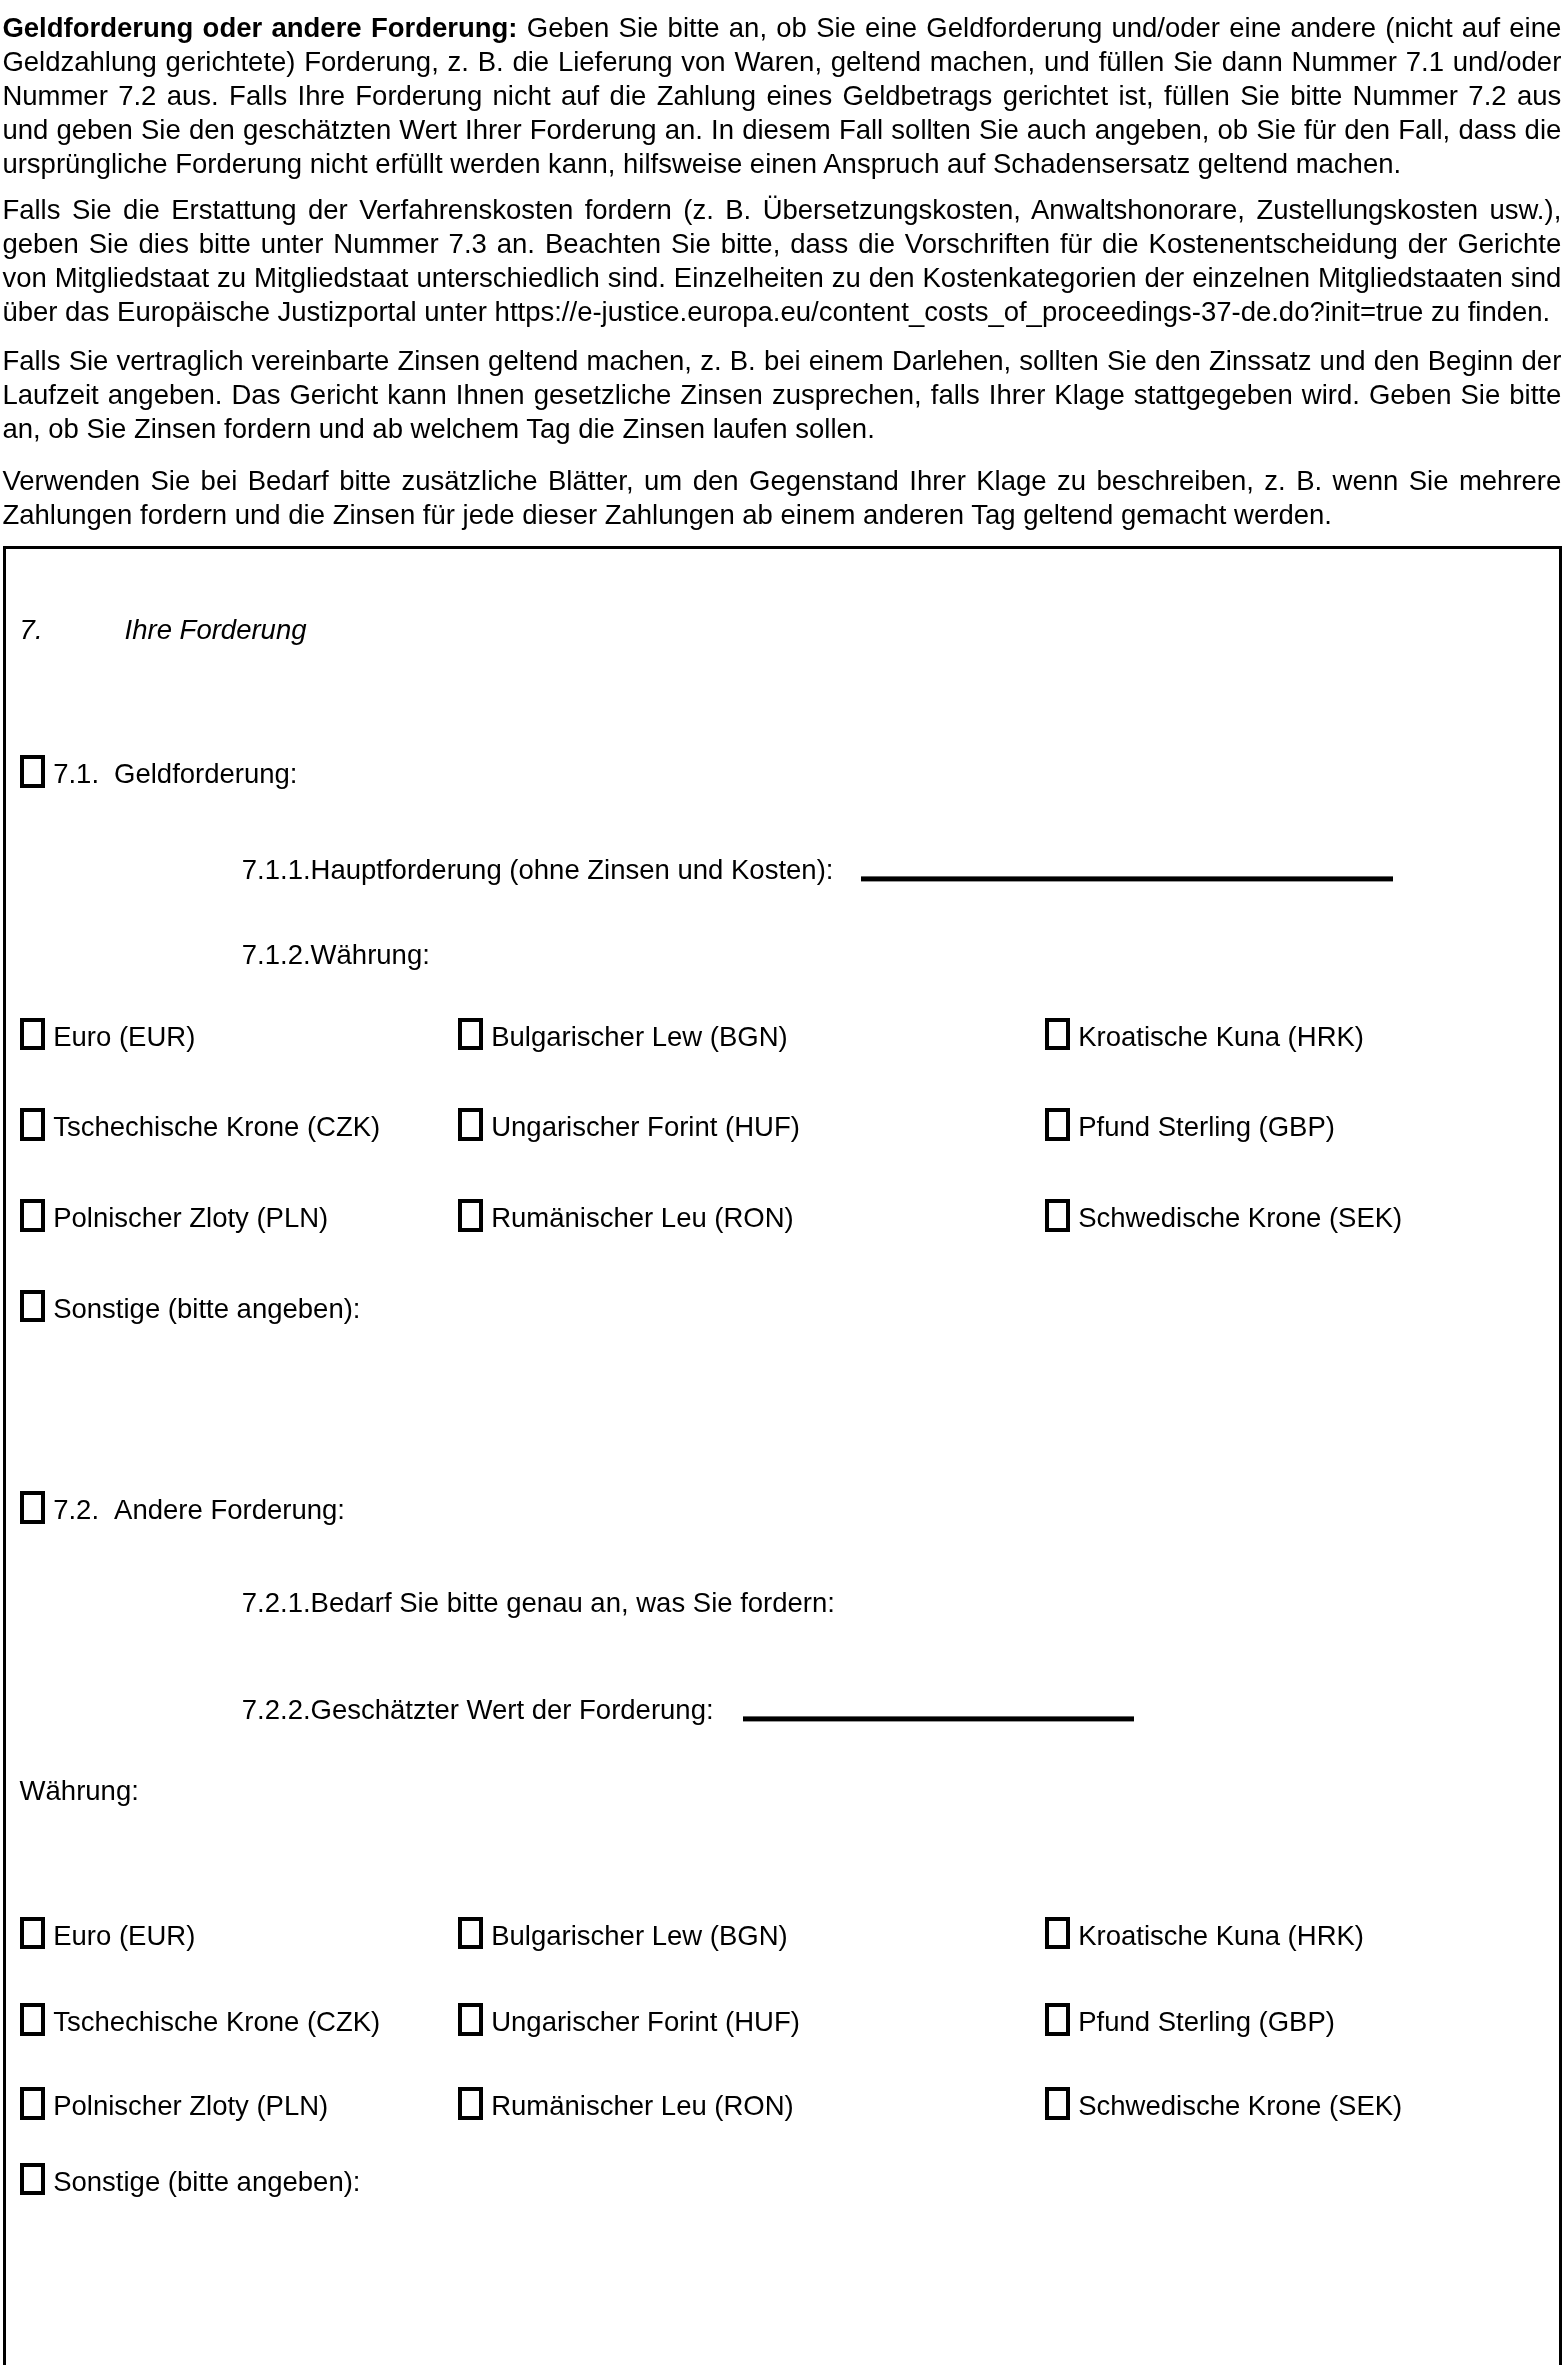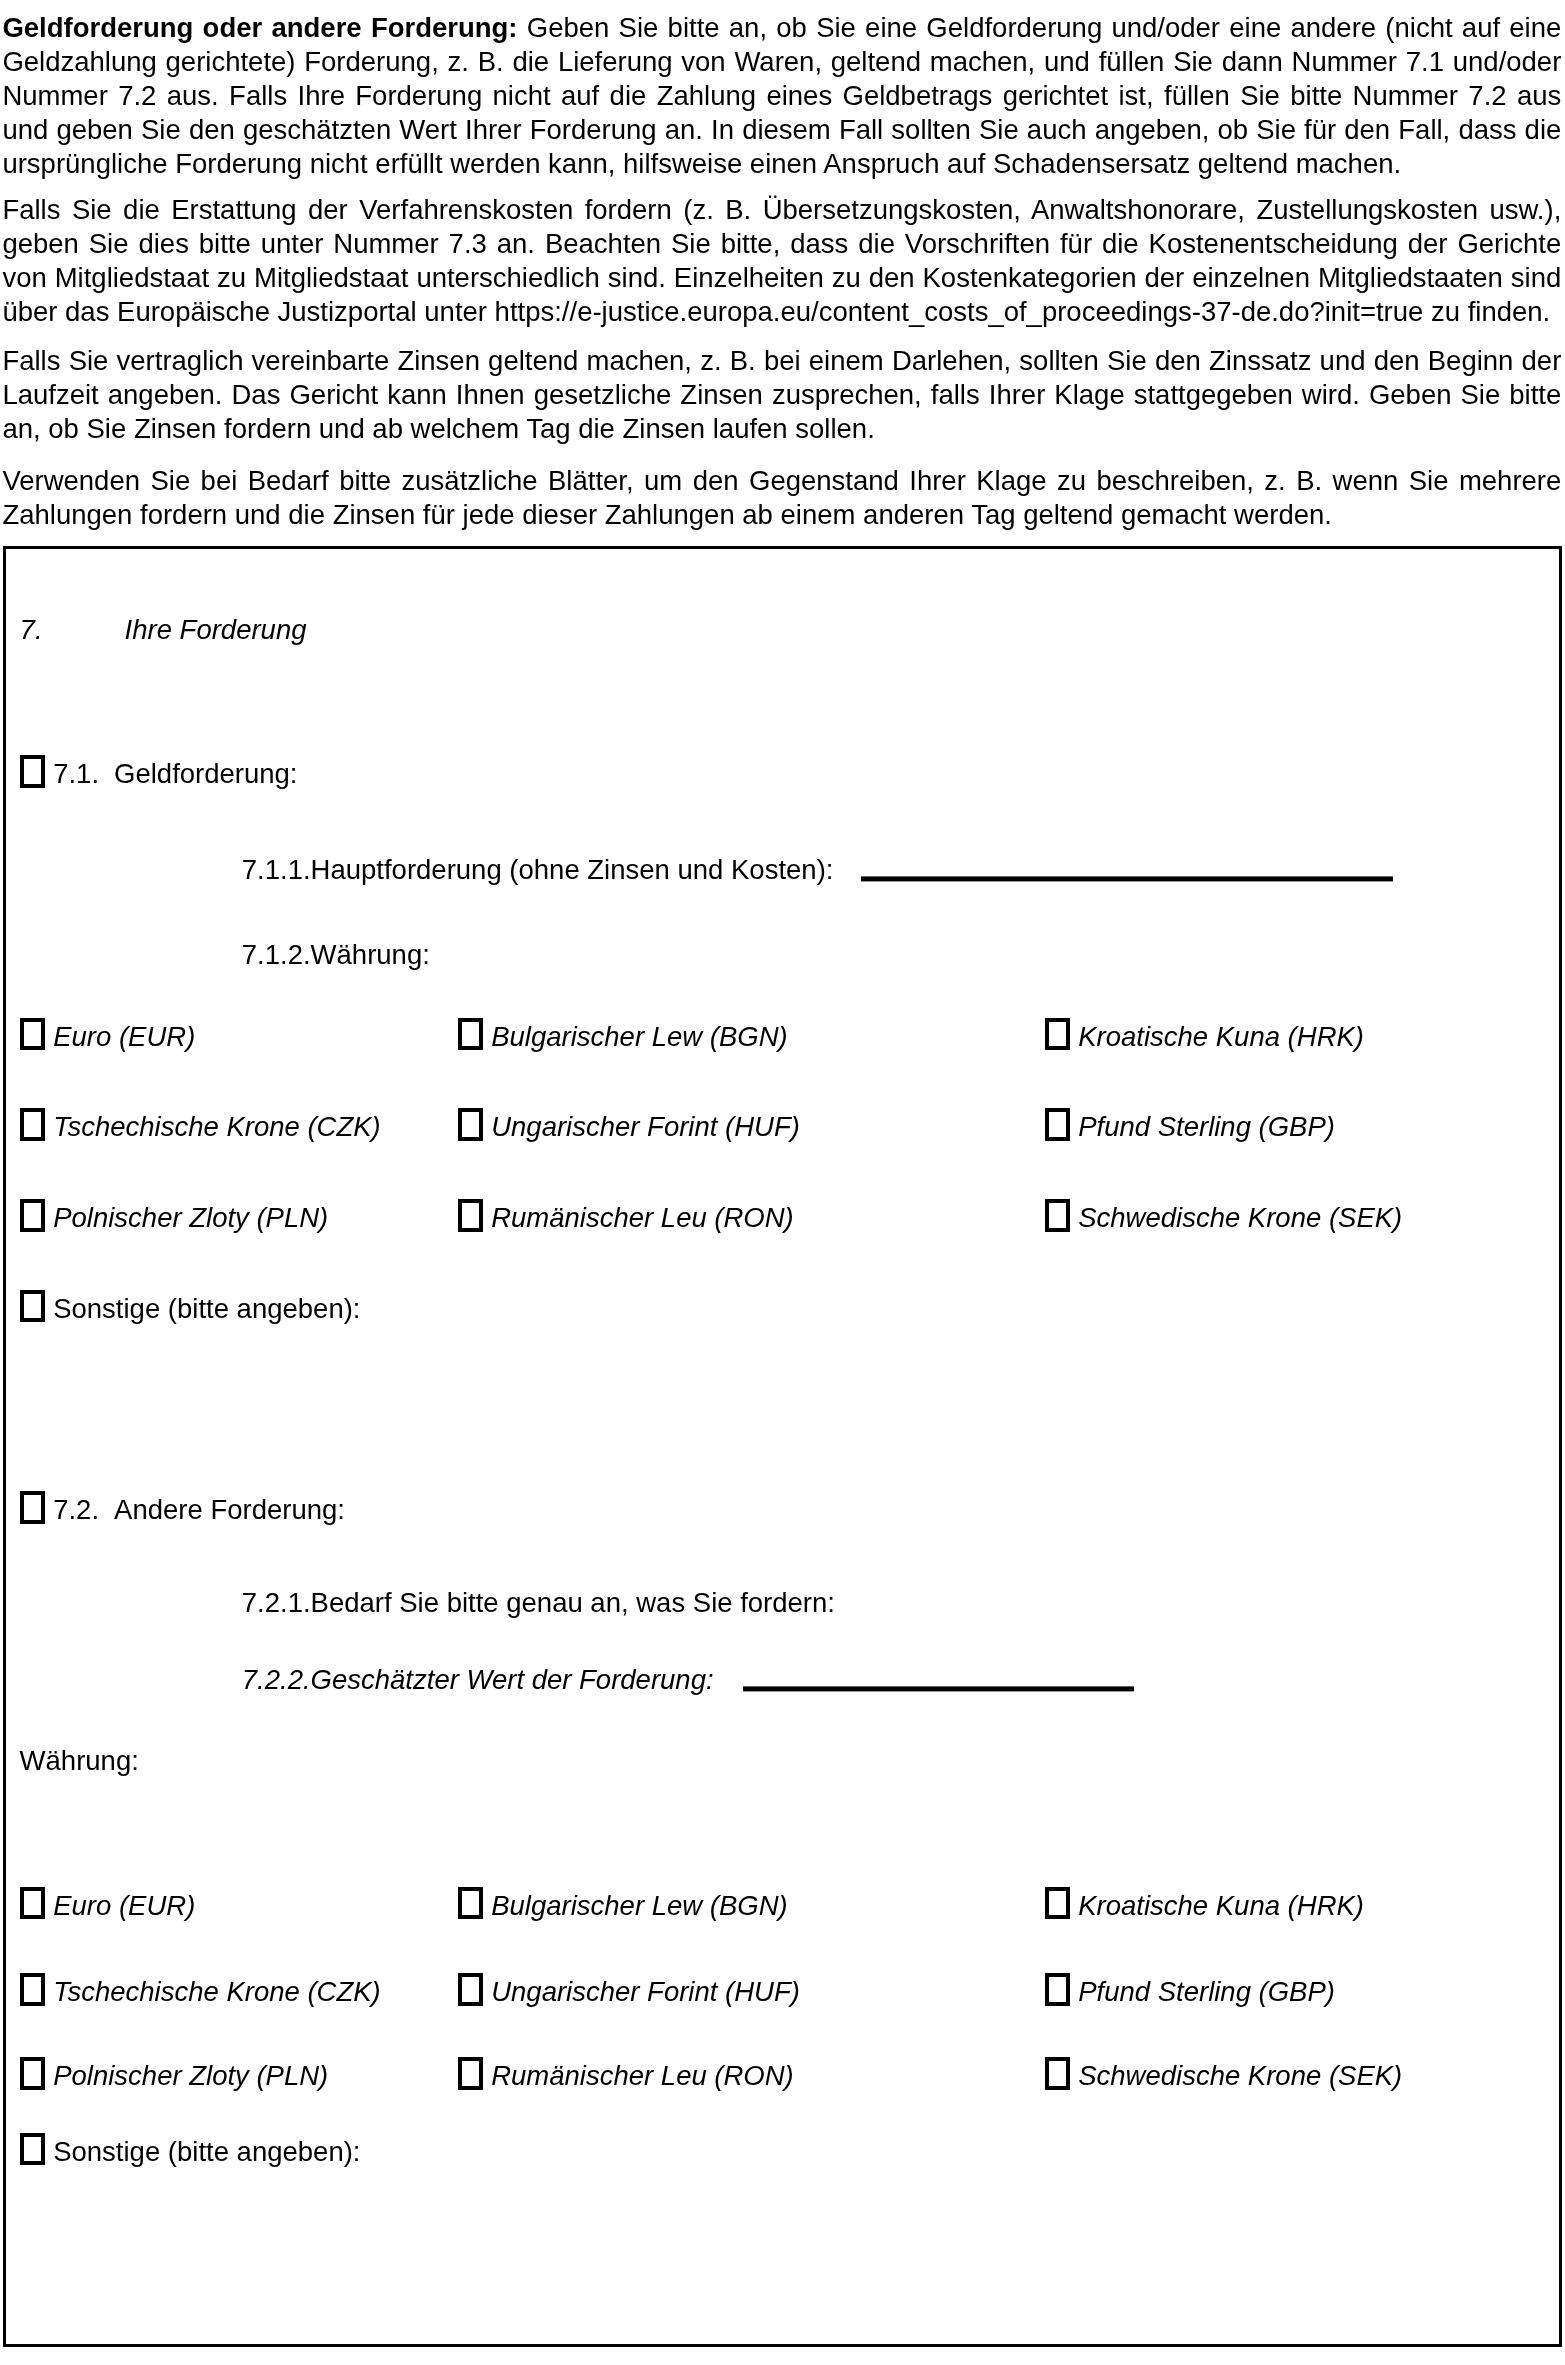--- a/index.html
+++ b/index.html
@@ -68,21 +68,21 @@
   }
   .q-row { white-space: nowrap; }
   .q-row .qnum { margin-right: 15px; }
   .mt-q71  { margin-top: 108px; }
   .mt-711  { margin-top: 62px; }
   .mt-712  { margin-top: 51px; }
   .mt-cur1a { margin-top: 46px; }
   .mt-cur1  { margin-top: 55px; }
   .mt-q72  { margin-top: 166px; }
   .mt-721  { margin-top: 59px; }
-  .mt-722  { margin-top: 43px; font-style: italic; }
+  .mt-722  { margin-top: 73px; }
   .mt-waehrung { margin-top: 47px; }
   .mt-cur2a { margin-top: 109px; }
   .mt-cur2b { margin-top: 51px; }
   .mt-cur2c { margin-top: 48px; }
   .mt-cur2d { margin-top: 40px; }
   
   .sub-row {
     padding-left: 194px;
     white-space: nowrap;
   }
@@ -98,21 +98,20 @@
     border-bottom: 5.5px solid #000000;
     transform: translateY(2.4px);
     cursor: text;
   }
   .line-711 { width: 532px; margin-left: 27.5px; }
   .line-722 { width: 391px; margin-left: 29px; }
   
   .cur-row {
     display: flex;
     align-items: flex-end;
-    font-style: italic;
   }
   .cur-cell { white-space: nowrap; }
   .cur-c1 { width: 438px; flex: 0 0 438px; }
   .cur-c2 { width: 587px; flex: 0 0 587px; }
   .cur-c3 { flex: 1 1 auto; }
   .waehrung-label { white-space: nowrap; }
 </style>
 </head>
 <body>
 

